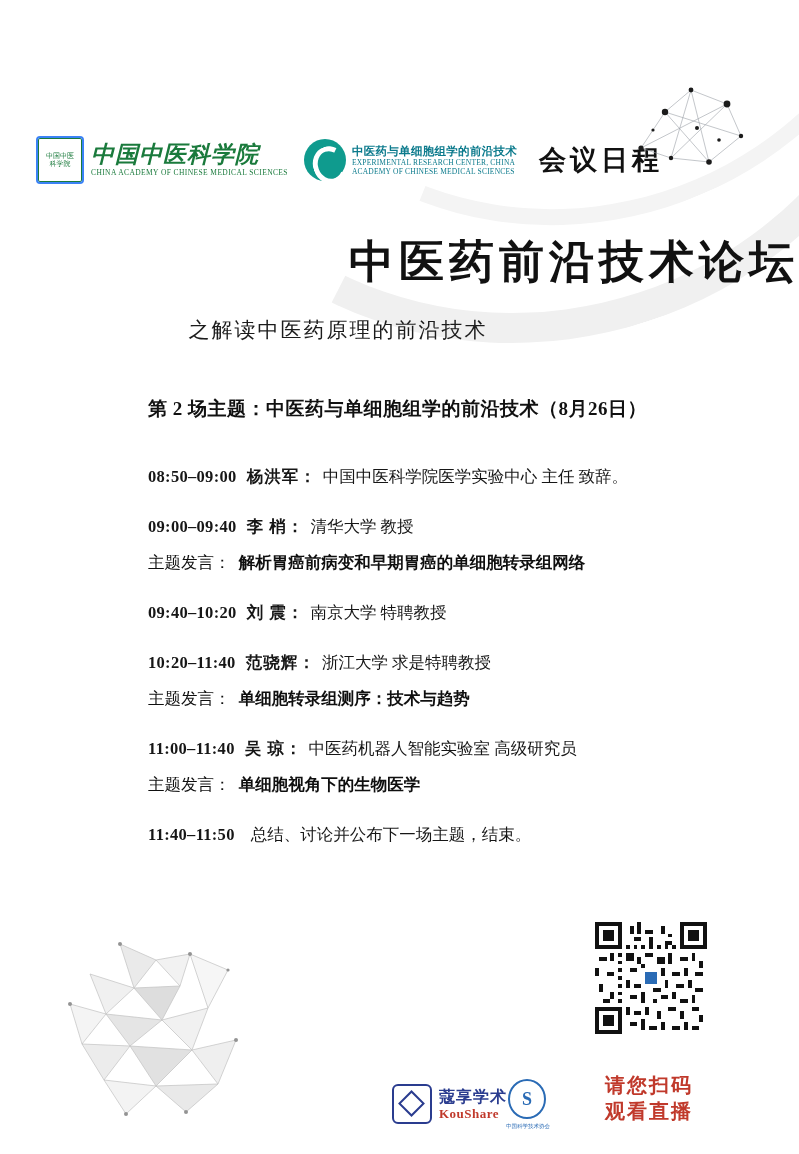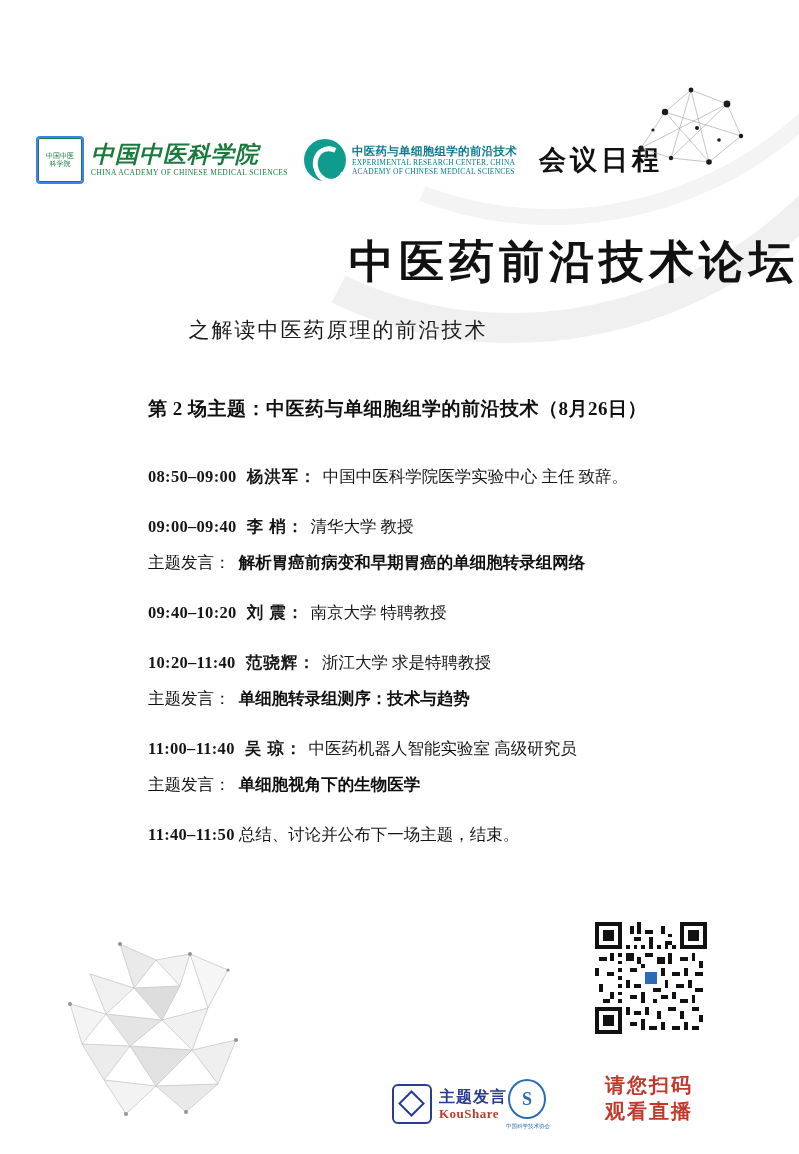--- a/index.html
+++ b/index.html
@@ -217,21 +217,21 @@
   .entry .line2 {
     font-size: 16.5px;
     line-height: 30px;
     margin-top: 6px;
     color: #0f0f0f;
   }
   .entry .talk-label { font-weight: normal; }
   .entry .talk-title { font-weight: bold; margin-left: 4px; }
   .entry.closing .line1 { font-weight: normal; }
   .entry.closing .time { font-weight: bold; }
-  .entry.closing .tail { }
+  .entry.closing .tail { margin-left: 12px; }
 
   
   .poly-cluster {
     position: absolute;
     left: 60px;
     bottom: 30px;
     width: 230px;
     height: 190px;
     opacity: .95;
   }
@@ -587,21 +587,21 @@
 </div>
 
 <div class="qr-caption">
   <div>请您扫码</div>
   <div>观看直播</div>
 </div>
 
 <div class="koushare">
   <div class="ks-mark"></div>
   <div class="ks-text">
-    <div class="cn">主题发言</div>
+    <div class="cn">蔻享学术</div>
     <div class="en">KouShare</div>
   </div>
 </div>
 
 <div class="sci-logo">
   <div class="sci-circle">S</div>
 </div>
 <div class="sci-caption">中国科学技术协会</div>
 
 </body></html>

